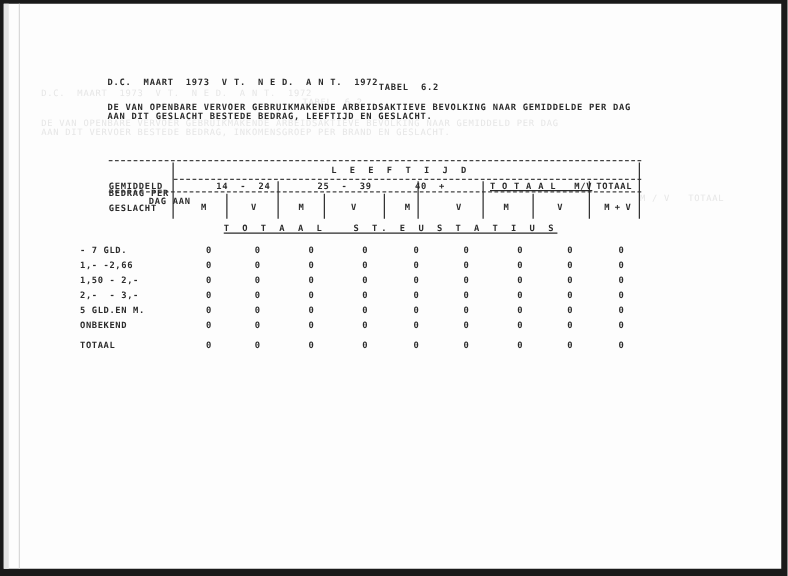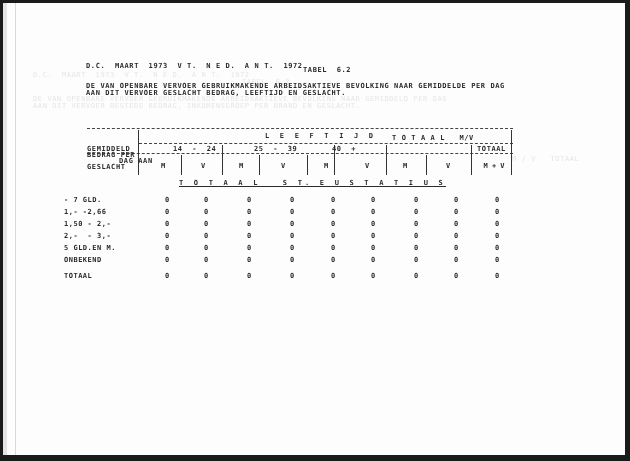--- a/index.html
+++ b/index.html
@@ -34,21 +34,21 @@
 
   <div class="ghost" style="left:26px;top:68px;">D.C.  MAART  1973  V T.  N E D.  A N T.  1972</div>
   <div class="ghost" style="left:235px;top:75px;">TABEL  6.2</div>
   <div class="ghost" style="left:26px;top:92px;">DE VAN OPENBARE VERVOER GEBRUIKMAKENDE ARBEIDSAKTIEVE BEVOLKING NAAR GEMIDDELD PER DAG</div>
   <div class="ghost" style="left:26px;top:99px;">AAN DIT VERVOER BESTEDE BEDRAG, INKOMENSGROEP PER BRAND EN GESLACHT.</div>
   <div class="ghost" style="left:505px;top:152px;">M / V   TOTAAL</div>
 
   <div class="txt" style="left:79px;top:60px;">D.C.  MAART  1973  V T.  N E D.  A N T.  1972</div>
   <div class="txt" style="left:296px;top:64px;">TABEL  6.2</div>
   <div class="txt" style="left:79px;top:80px;">DE VAN OPENBARE VERVOER GEBRUIKMAKENDE ARBEIDSAKTIEVE BEVOLKING NAAR GEMIDDELDE PER DAG</div>
-  <div class="txt" style="left:79px;top:87px;">AAN DIT VERVOER GESLACHT BEDRAG, LEEFTIJD EN GESLACHT.</div>
+  <div class="txt" style="left:79px;top:87px;">AAN DIT GESLACHT BESTEDE BEDRAG, LEEFTIJD EN GESLACHT.</div>
 
   <div class="dash" style="left:80px;top:125px;width:426px;"></div>
   <div class="dash" style="left:132px;top:140px;width:374px;"></div>
   <div class="dash" style="left:80px;top:150px;width:426px;"></div>
   <div class="vl" style="left:131px;top:127px;height:45px;"></div>
   <div class="vl" style="left:504px;top:127px;height:45px;"></div>
 
   <div class="vl" style="left:215px;top:142px;height:30px;"></div>
   <div class="vl" style="left:327px;top:142px;height:30px;"></div>
   <div class="vl" style="left:379px;top:142px;height:30px;"></div>
@@ -61,21 +61,21 @@
   <div class="txt" style="left:80px;top:143px;">GEMIDDELD</div>
   <div class="txt" style="left:80px;top:149px;">BEDRAG PER</div>
   <div class="txt" style="left:80px;top:155px;padding-left:32px;">DAG AAN</div>
   <div class="txt" style="left:80px;top:161px;">GESLACHT</div>
 
   <div class="txt spaced" style="left:258px;top:130px;">L E E F T I J D</div>
 
   <div class="txt" style="left:166px;top:143px;">14  -  24</div>
   <div class="txt" style="left:247px;top:143px;">25  -  39</div>
   <div class="txt" style="left:325px;top:143px;">40  +</div>
-  <div class="txt" style="left:385px;top:132px;">T O T A A L   M/V</div>
+  <div class="txt" style="left:385px;top:143px;text-decoration:underline;">T O T A A L   M/V</div>
   <div class="txt" style="left:470px;top:143px;">TOTAAL</div>
 
   <div class="cell" style="left:146px;top:160px;">M</div>
   <div class="cell" style="left:186px;top:160px;">V</div>
   <div class="cell" style="left:224px;top:160px;">M</div>
   <div class="cell" style="left:266px;top:160px;">V</div>
   <div class="cell" style="left:309px;top:160px;">M</div>
   <div class="cell" style="left:350px;top:160px;">V</div>
   <div class="cell" style="left:388px;top:160px;">M</div>
   <div class="cell" style="left:431px;top:160px;">V</div>

